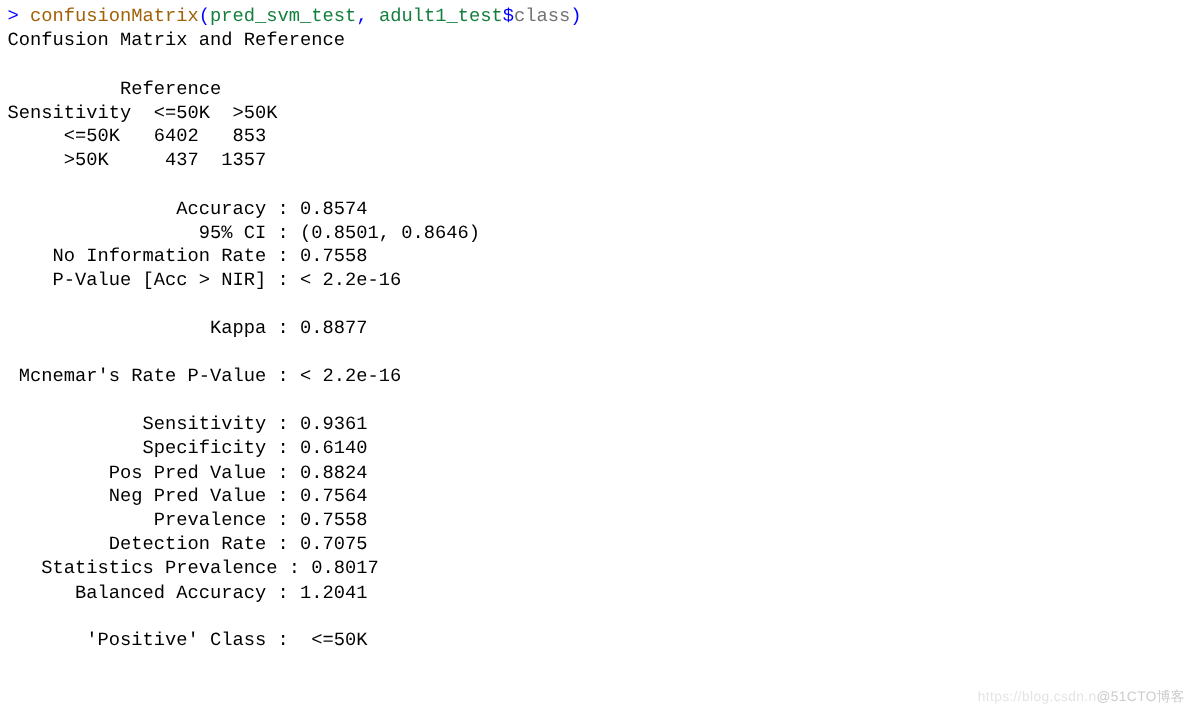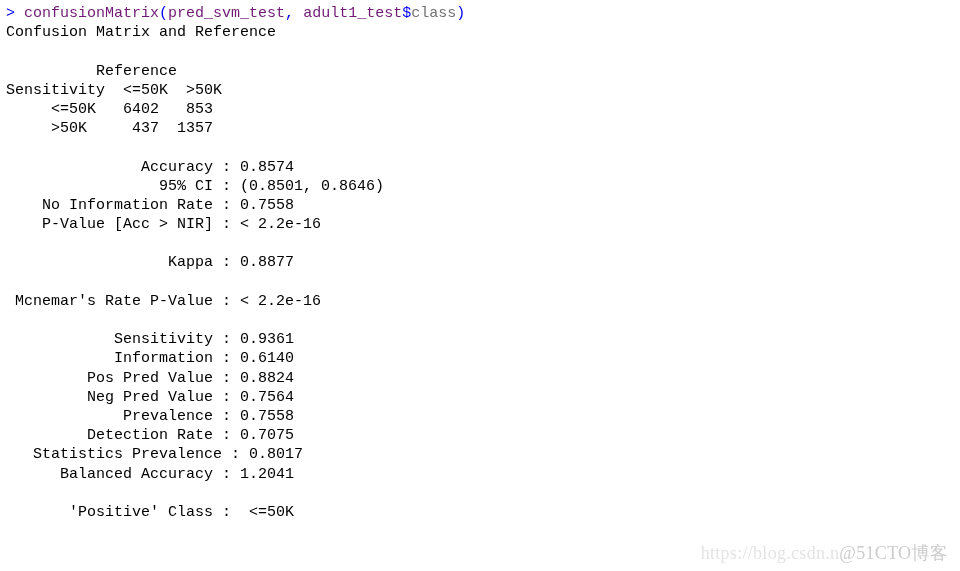--- a/index.html
+++ b/index.html
@@ -13,32 +13,32 @@
   pre.console {
     margin: 0;
     padding: 4px 6px;
     font-family: "Courier New", Consolas, monospace;
     font-size: 15px;
     line-height: 1.28;
     white-space: pre;
     color: #000000;
   }
   .prompt-sym { color: #0000ff; }
-  .func-name  { color: #701a75; }
+  .func-name  { color: #a16207; }
   .paren      { color: #0000ff; }
-  .arg-name   { color: #701a75; }
+  .arg-name   { color: #15803d; }
   .comma      { color: #0000ff; }
   .dollar     { color: #0000ff; }
   .field      { color: #737373; }
   .watermark {
     position: absolute;
     right: 12px;
     bottom: 6px;
-    font-family: Liberation Serif, serif;
-    font-size: 18px;
+    font-family: Liberation Sans, sans-serif;
+    font-size: 11px;
     color: #cccccc;
     letter-spacing: 0.3px;
     pointer-events: none;
   }
   .watermark .faint { color: #e4e4e4; }
 </style>
 </head>
 <body>
 
 <pre class="console"><span class="prompt-sym">&gt;</span> <span class="func-name">confusionMatrix</span><span class="paren">(</span><span class="arg-name">pred_svm_test</span><span class="comma">, </span><span class="arg-name">adult1_test</span><span class="dollar">$</span><span class="field">class</span><span class="paren">)</span>
@@ -52,21 +52,21 @@
                <span>Accuracy</span> : <span>0.8574</span>
                  <span>95% CI</span> : <span>(0.8501, 0.8646)</span>
     <span>No Information Rate</span> : <span>0.7558</span>
     <span>P-Value [Acc &gt; NIR]</span> : <span>&lt; 2.2e-16</span>
 
                   <span>Kappa</span> : <span>0.8877</span>
 
  <span>Mcnemar's Rate P-Value</span> : <span>&lt; 2.2e-16</span>
 
             <span>Sensitivity</span> : <span>0.9361</span>
-            <span>Information</span> : <span>0.6140</span>
+            <span>Specificity</span> : <span>0.6140</span>
          <span>Pos Pred Value</span> : <span>0.8824</span>
          <span>Neg Pred Value</span> : <span>0.7564</span>
              <span>Prevalence</span> : <span>0.7558</span>
          <span>Detection Rate</span> : <span>0.7075</span>
    <span>Statistics Prevalence</span> : <span>0.8017</span>
       <span>Balanced Accuracy</span> : <span>1.2041</span>
 
        <span>'Positive' Class</span> : <span> &lt;=50K</span></pre>
 
 <div class="watermark"><span class="faint">https://blog.csdn.n</span><span>@51CTO博客</span></div>

